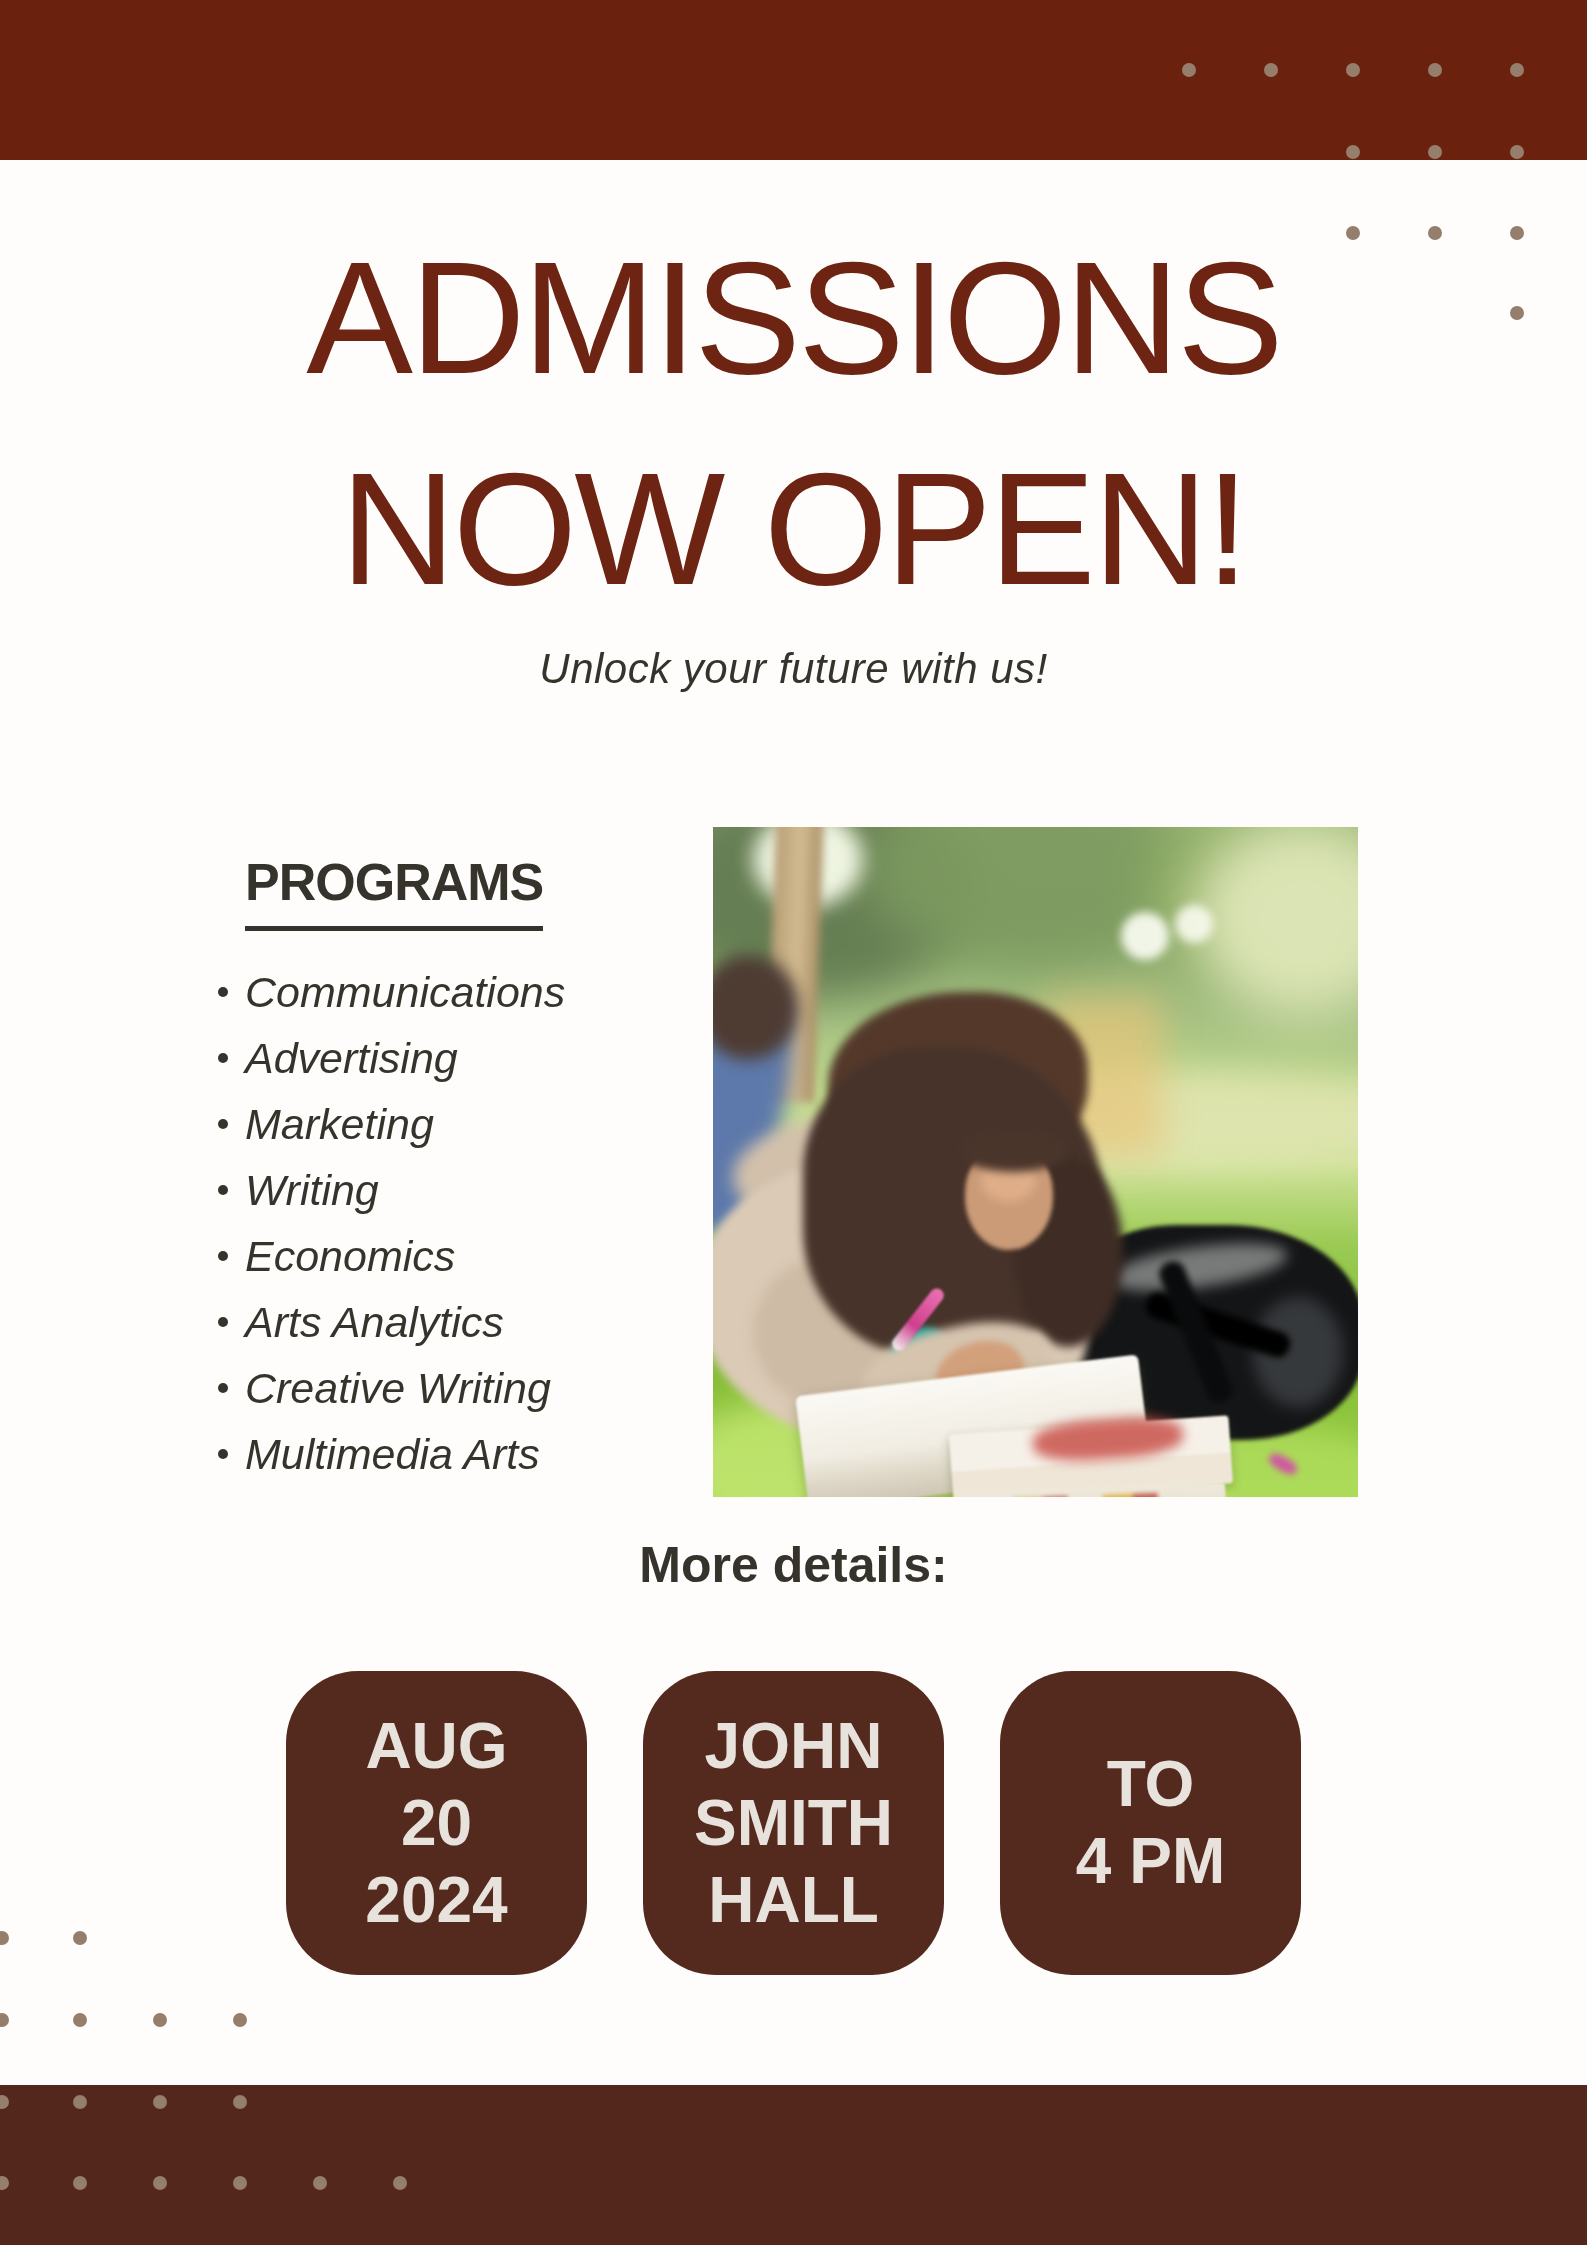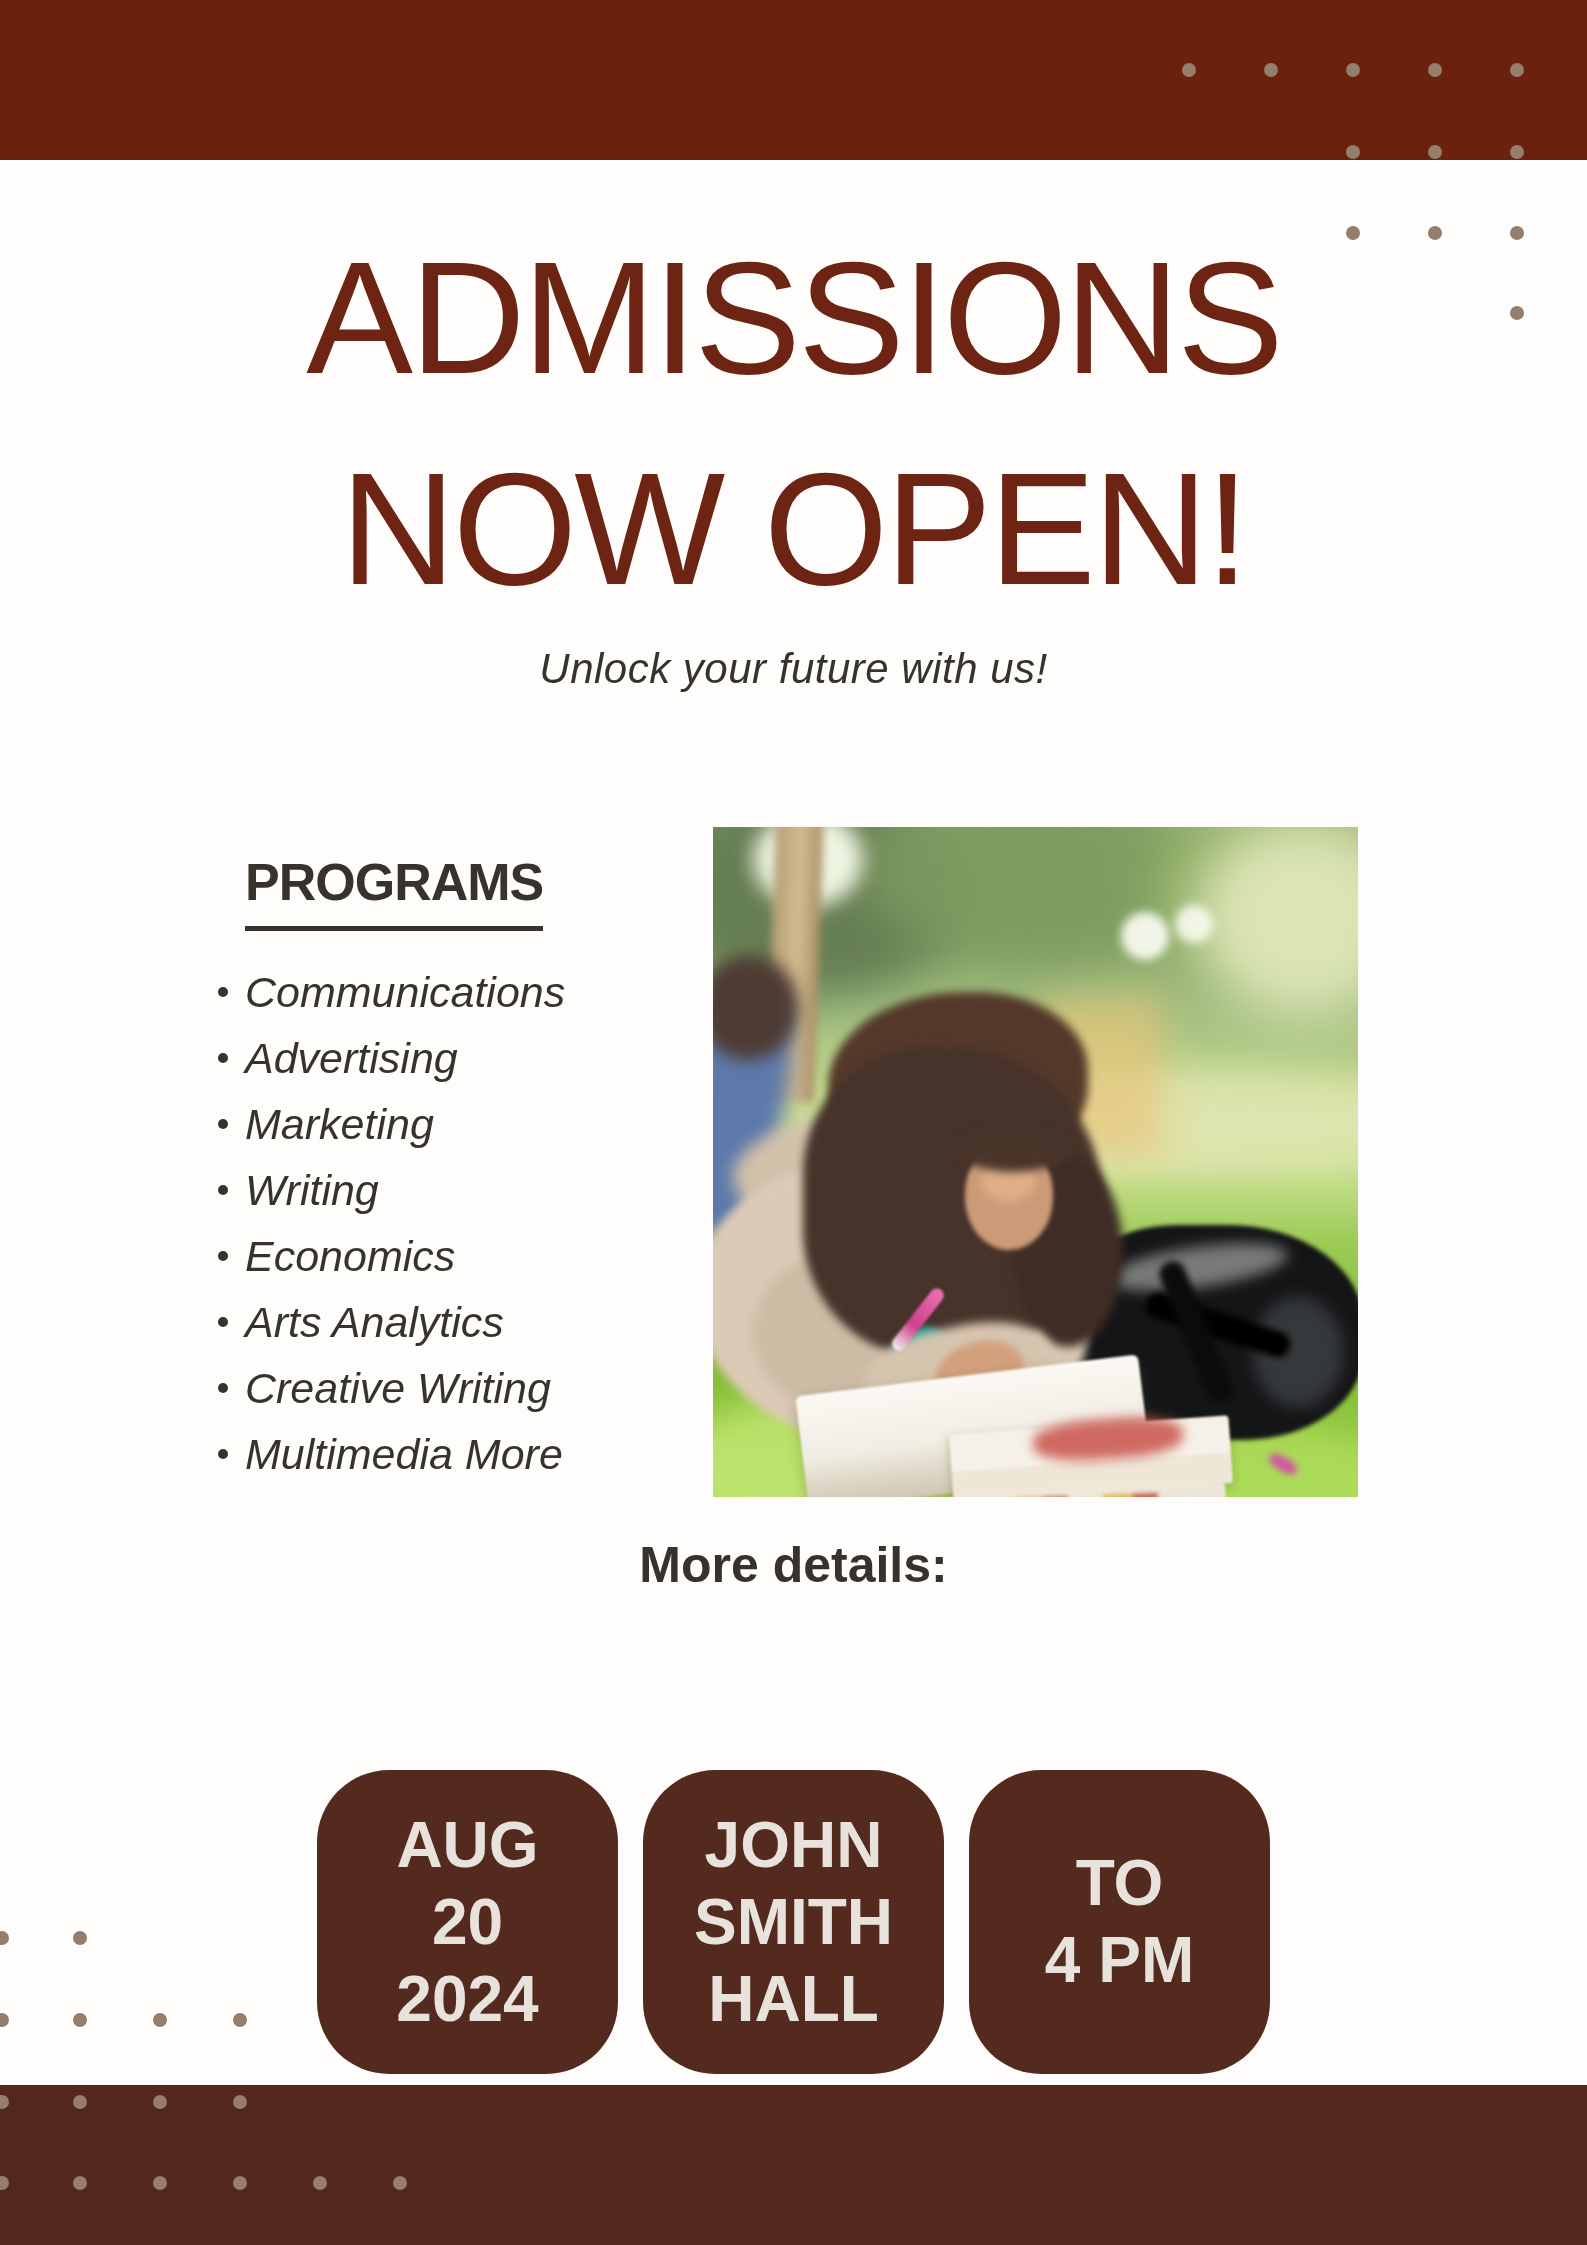--- a/index.html
+++ b/index.html
@@ -35,21 +35,21 @@
   }
   .programs-list li::before{
     content:"";position:absolute;left:-27px;top:28px;width:10px;height:10px;
     border-radius:50%;background:var(--c-body-text);
   }
   
   .more-details{
     position:absolute;left:0;right:0;top:1536px;text-align:center;
     font-size:50px;font-weight:700;color:var(--c-body-text);
   }
-  .cards{position:absolute;left:0;right:0;top:1770px;display:flex;justify-content:center;gap:25px;}
+  .cards{position:absolute;left:0;right:0;top:1671px;display:flex;justify-content:center;gap:56px;}
   .card{
     width:301px;height:304px;border-radius:72px;background:var(--c-card-bg);
     color:var(--c-card-text);display:flex;flex-direction:column;justify-content:center;
     align-items:center;text-align:center;font-weight:700;font-size:64px;line-height:77px;
   }
   
   .photo{position:absolute;left:713px;top:827px;width:645px;height:670px;overflow:hidden;background:#9cb97f;}
   .photo div{position:absolute;}
   .ph-sky{left:0;top:0;right:0;bottom:0;background:linear-gradient(180deg,#9db883 0%,#8ba96c 15%,#a3bf80 28%,#c2d98f 40%,#cfe29a 50%,#9ccb55 62%,#85bd3a 75%,#92c84a 88%,#aada5f 100%);}
   .ph-tree1{left:-60px;top:-50px;width:320px;height:220px;background:#647c52;filter:blur(22px);border-radius:50%;opacity:.95;}
@@ -110,21 +110,21 @@
   <div class="programs">
     <h2 class="programs-heading">PROGRAMS</h2>
     <ul class="programs-list">
       <li>Communications</li>
       <li>Advertising</li>
       <li>Marketing</li>
       <li>Writing</li>
       <li>Economics</li>
       <li>Arts Analytics</li>
       <li>Creative Writing</li>
-      <li>Multimedia More</li>
+      <li>Multimedia Arts</li>
     </ul>
   </div>
 
   <div class="photo" role="img" aria-label="Young woman lying on a campus lawn writing in a notebook with a pink pen, beside a stack of books and a black backpack">
     <div class="ph-sky"></div>
     <div class="ph-tree1"></div>
     <div class="ph-tree2"></div>
     <div class="ph-tree3"></div>
     <div class="ph-bokeh1"></div>
     <div class="ph-glow"></div>

